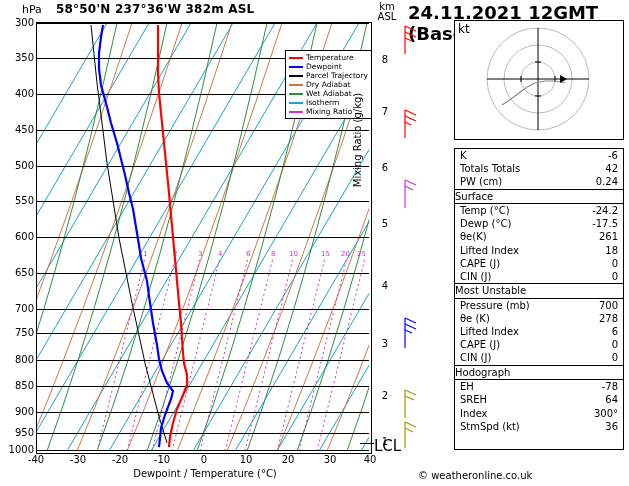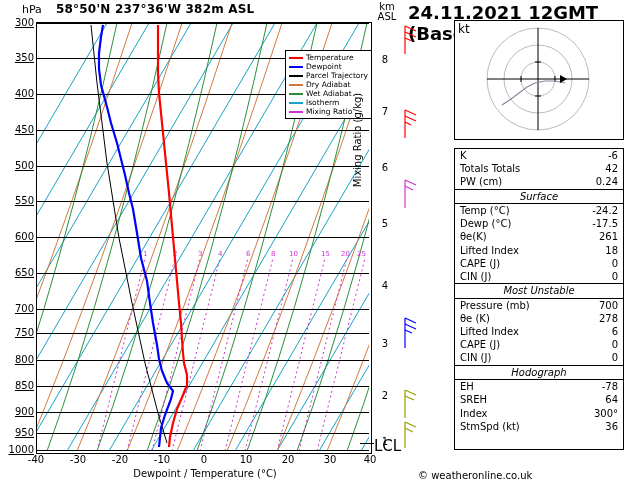--- a/index.html
+++ b/index.html
@@ -18,21 +18,21 @@
   #hdr-km{left:372px;top:2px;font-size:10px;text-align:center;width:30px;line-height:10px;}
   #hdr-date{left:408px;top:2px;font-size:18px;font-weight:bold;}
   
   #plot{
     left:36px;top:22px;width:334px;height:430px;
     border:1px solid #000;
     background:#fff;
     overflow:hidden;
   }
   
-  .ylab{position:absolute;right:0;text-align:right;font-size:10px;width:32px;text-decoration:underline;}
+  .ylab{position:absolute;right:0;text-align:right;font-size:10px;width:32px;}
   .xlab{position:absolute;top:0;text-align:center;font-size:10px;width:30px;}
   #xaxis{left:21px;top:454px;width:364px;height:14px;}
   #yaxis{left:0px;top:16px;width:34px;height:440px;}
   #xtitle{left:60px;top:468px;width:290px;text-align:center;font-size:10px;}
   #ytitle{
     left:352px;top:200px;width:120px;
     transform:rotate(-90deg);transform-origin:0 0;
     font-size:10px;text-align:center;
   }
   
@@ -47,21 +47,21 @@
   #legend .row{display:flex;align-items:center;gap:3px;height:9px;}
   #legend .sw{width:14px;height:2px;display:inline-block;}
   
   #winds{left:396px;top:22px;width:26px;height:430px;}
   
   .panel{border:1px solid #000;background:#fff;}
   #hodo{left:454px;top:20px;width:168px;height:118px;}
   #hodo-kt{position:absolute;left:3px;top:1px;font-size:12px;}
   #indices{left:454px;top:148px;width:168px;height:300px;font-size:10px;}
   .irow{display:flex;justify-content:space-between;padding:0 5px;line-height:13.2px;height:13.2px;}
-  .sechdr{text-align:center;line-height:13.5px;height:13.5px;border-top:1px solid #000;border-bottom:1px solid #000;background:#fff;font-style:italic;}
+  .sechdr{text-align:left;line-height:13.5px;height:13.5px;border-top:1px solid #000;border-bottom:1px solid #000;background:#fff;}
   #footer{left:418px;top:470px;font-size:10px;}
   .copy{font-size:10px;}
 </style>
 </head>
 <body>
 
 <div class="abs" id="hdr-hpa">hPa</div>
 <div class="abs" id="hdr-station">58°50'N 237°36'W 382m ASL</div>
 <div class="abs" id="hdr-km">
   <div>km</div>

